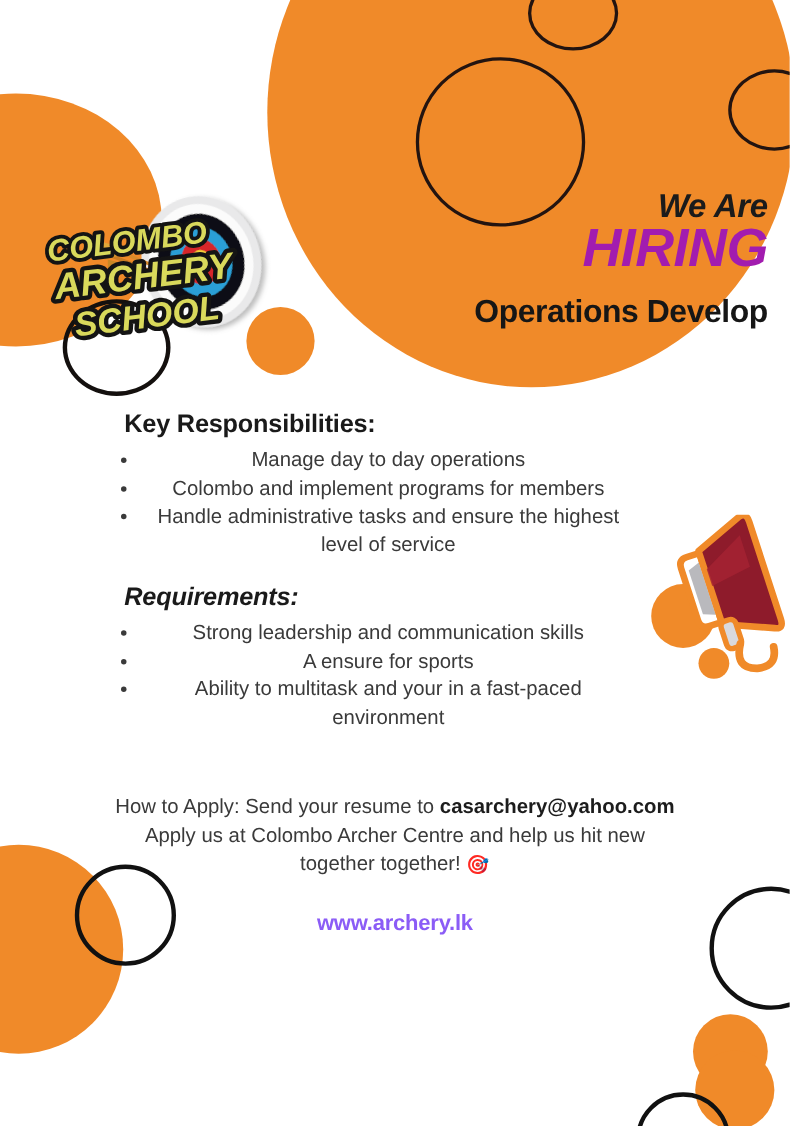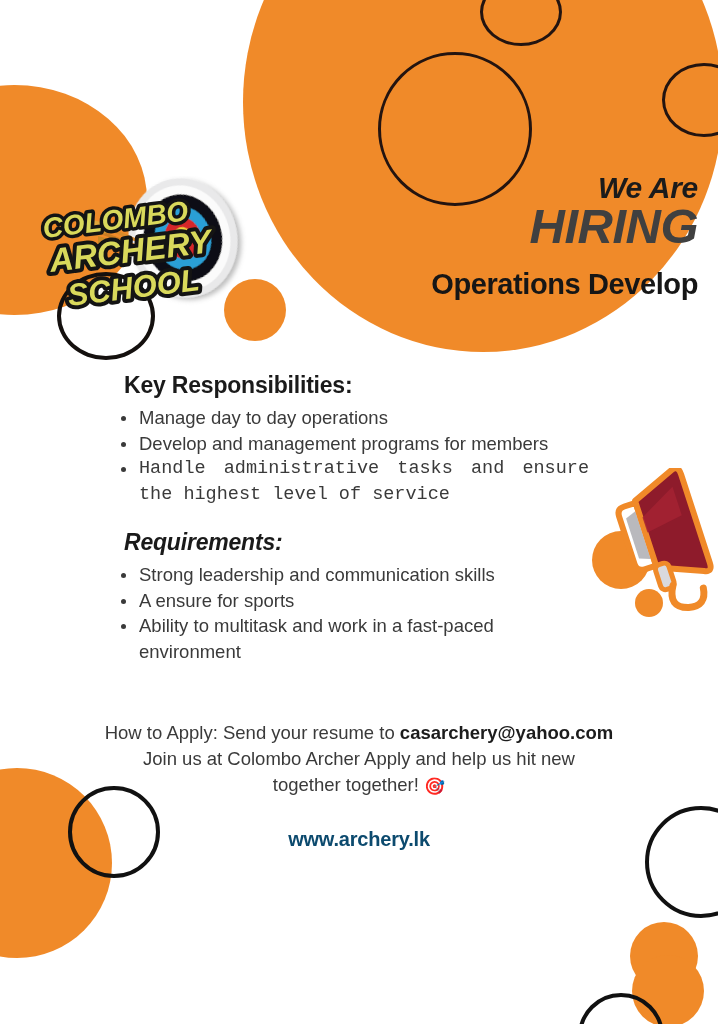--- a/index.html
+++ b/index.html
@@ -129,40 +129,39 @@
     font-style: italic;
     letter-spacing: -0.3px;
     color: #1b1b1b;
     line-height: 1.08;
   }
   #hiring {
     font-size: 49px;
     font-weight: bold;
     font-style: italic;
     letter-spacing: -0.5px;
-    color: #404040;
+    color: #a21caf;
     line-height: 1.02;
     margin-top: -2px;
   }
   #job-title {
     font-size: 29px;
     font-weight: bold;
     color: #161616;
     letter-spacing: -0.4px;
     margin-top: 16px;
   }
 
   
   #content {
     position: absolute;
     left: 0;
     top: 372px;
     width: 578px;
     z-index: 5;
-    padding-left: 11px;
   }
   .section {
     margin-bottom: 2px;
   }
   .section-heading {
     font-size: 23px;
     font-weight: bold;
     color: #1a1a1a;
     margin: 0 0 6px 113px;
     letter-spacing: -0.2px;
@@ -177,35 +176,35 @@
     padding: 0;
   }
   ul.bullets li {
     position: relative;
     font-size: 18.5px;
     line-height: 25.5px;
     color: #3a3a3a;
     margin: 0 0 0 110px;
     padding-left: 18px;
     max-width: 530px;
+    text-align: center;
   }
   ul.bullets li::before {
     content: "";
     position: absolute;
     left: 0;
     top: 11px;
     width: 5px;
     height: 5px;
     border-radius: 50%;
     background: #3a3a3a;
   }
   li.justified {
     text-align: justify;
     max-width: 525px;
-    font-family: Liberation Mono, monospace;
   }
 
   
   #footer {
     position: absolute;
     left: 0;
     top: 720px;
     width: 718px;
     text-align: center;
     z-index: 7;
@@ -220,21 +219,21 @@
     font-weight: bold;
   }
   #target-emoji {
     font-size: 17px;
     vertical-align: -1px;
   }
   #website {
     margin-top: 28px;
     font-size: 20px;
     font-weight: bold;
-    color: #0c4a6e;
+    color: #8b5cf6;
     letter-spacing: -0.2px;
   }
 
   
   #megaphone {
     position: absolute;
     left: 586px;
     top: 468px;
     width: 132px;
     height: 150px;
@@ -321,36 +320,36 @@
       </g>
     </svg>
   </div>
 
   <div id="content">
 
     <div class="section" id="responsibilities-block">
       <div class="section-heading">Key Responsibilities:</div>
       <ul class="bullets">
         <li>Manage day to day operations</li>
-        <li>Develop and management programs for members</li>
+        <li>Colombo and implement programs for members</li>
         <li class="justified">Handle administrative tasks and ensure the highest level of service</li>
       </ul>
     </div>
 
     <div class="section" id="requirements-block">
       <div class="section-heading">Requirements:</div>
       <ul class="bullets">
         <li>Strong leadership and communication skills</li>
         <li>A ensure for sports</li>
-        <li>Ability to multitask and work in a fast-paced environment</li>
+        <li>Ability to multitask and your in a fast-paced environment</li>
       </ul>
     </div>
 
   </div>
 
   <div id="footer">
     <div class="apply-line"><span>How to Apply: Send your resume to </span><b>casarchery@yahoo.com</b></div>
-    <div class="apply-line">Join us at Colombo Archer Apply and help us hit new</div>
+    <div class="apply-line">Apply us at Colombo Archer Centre and help us hit new</div>
     <div class="apply-line"><span>together together! </span><span id="target-emoji">🎯</span></div>
     <div id="website">www.archery.lk</div>
   </div>
 
 </div>
 
 </body></html>

